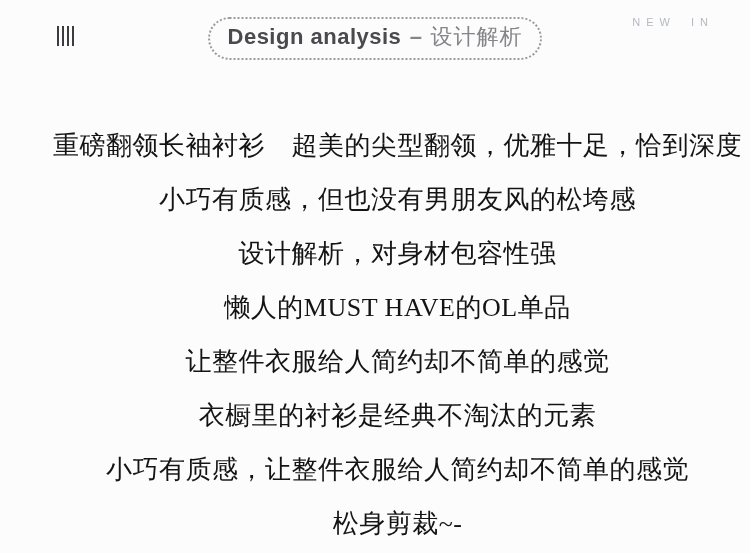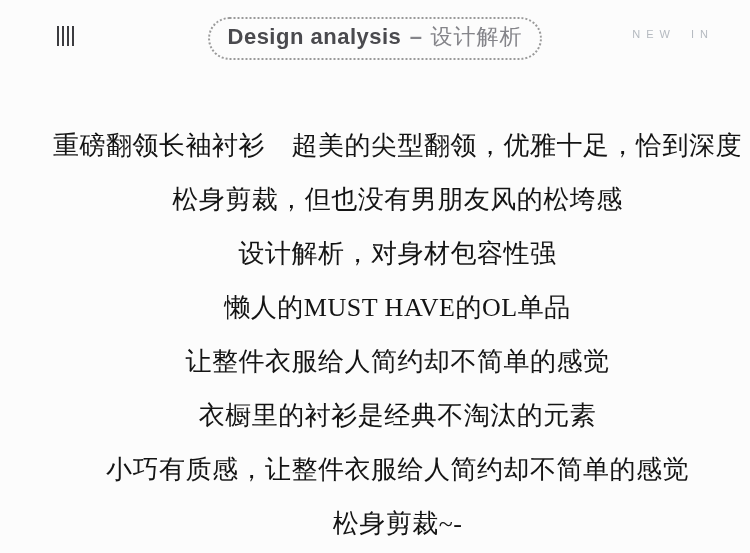--- a/index.html
+++ b/index.html
@@ -58,21 +58,21 @@
   .subtitle {
     margin-top: 6px;
     text-align: center;
     font-size: 10px;
     color: #9aa0a4;
     letter-spacing: 0.5px;
   }
 
   .new-in {
     position: absolute;
-    top: 28px; right: 36px;
+    top: 16px; right: 36px;
     font-size: 11px;
     color: #b5bac0;
     letter-spacing: 6px;
     word-spacing: 6px;
     white-space: nowrap;
   }
 
   
   .description {
     padding-top: 19px;
@@ -110,21 +110,21 @@
         <span class="zh">设计解析</span>
       </div>
     </div>
 
 
     <div class="new-in">NEW IN</div>
   </div>
 
   <div class="description">
     <p>重磅翻领长袖衬衫　超美的尖型翻领，优雅十足，恰到深度</p>
-    <p>松身剪裁，但也没有男朋友风的松垮感</p>
+    <p>小巧有质感，但也没有男朋友风的松垮感</p>
     <p>设计解析，对身材包容性强</p>
     <p>懒人的MUST HAVE的OL单品</p>
     <p>让整件衣服给人简约却不简单的感觉</p>
     <p>衣橱里的衬衫是经典不淘汰的元素</p>
     <p>小巧有质感，让整件衣服给人简约却不简单的感觉</p>
     <p>松身剪裁~-</p>
   </div>
 
 </div>
 

